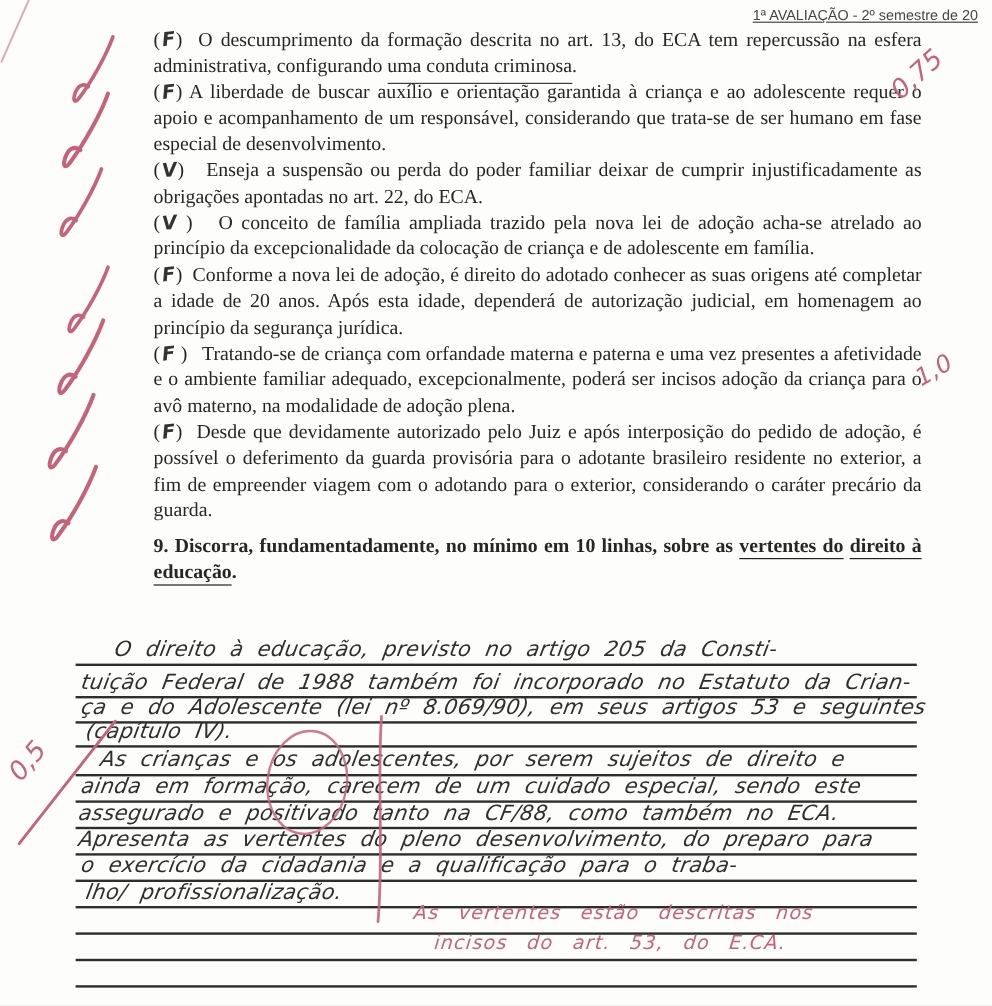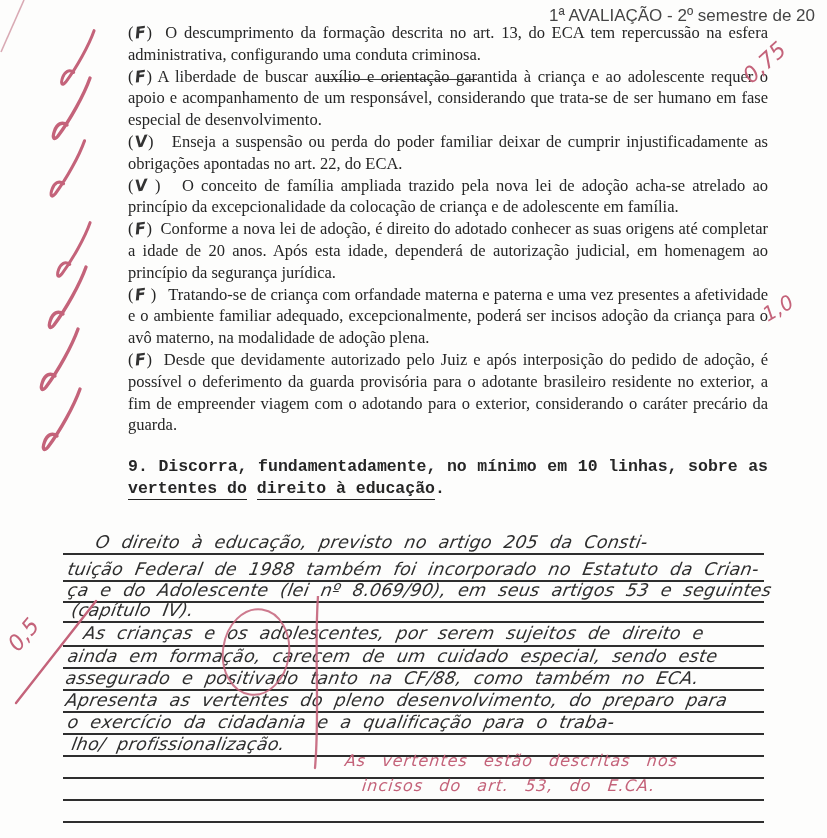--- a/index.html
+++ b/index.html
@@ -13,29 +13,29 @@
     position:absolute; left:128px; top:22px; width:640px;
     font-size:16.5px; line-height:21.8px; text-align:justify;
   }
   .item{margin:0;}
   .marker{white-space:pre;}
   .hl{
     font-family:"DejaVu Sans", sans-serif; font-style:italic; font-weight:700;
     font-size:16px; display:inline-block; transform:rotate(-6deg);
     color:#333; padding:0 1px;
   }
-  .u{border-bottom:1.5px solid #3a3a3a; padding-bottom:15px;}
+  .u{border-bottom:1.5px solid #3a3a3a; padding-bottom:5px;}
   .heading{font-weight:bold; margin:0;}
   .mt-q8{margin-top:25px;}
-  .mt-q9{margin-top:20px;font-family:Liberation Mono, monospace;}
+  .mt-q9{margin-top:8px;}
   .hu{border-bottom:1.7px solid #222; padding-bottom:1px;}
   
   .hdr{
     position:absolute; top:6px; right:12px;
-    font-family:"Liberation Sans", sans-serif; font-size:17px; color:#454545;
+    font-family:"Liberation Sans", sans-serif; font-size:12px; color:#454545;text-decoration:underline;
   }
   
   .rule{position:absolute; left:63px; width:701px; height:2px; background:#2e2e2e;}
   
   .hw{
     position:absolute; font-family:"DejaVu Sans", sans-serif; font-style:italic;
     font-size:17.5px; color:#2e2e2e; white-space:nowrap;
     transform:skewX(-10deg); transform-origin:left bottom;
     letter-spacing:0.3px; word-spacing:6px;
   }

